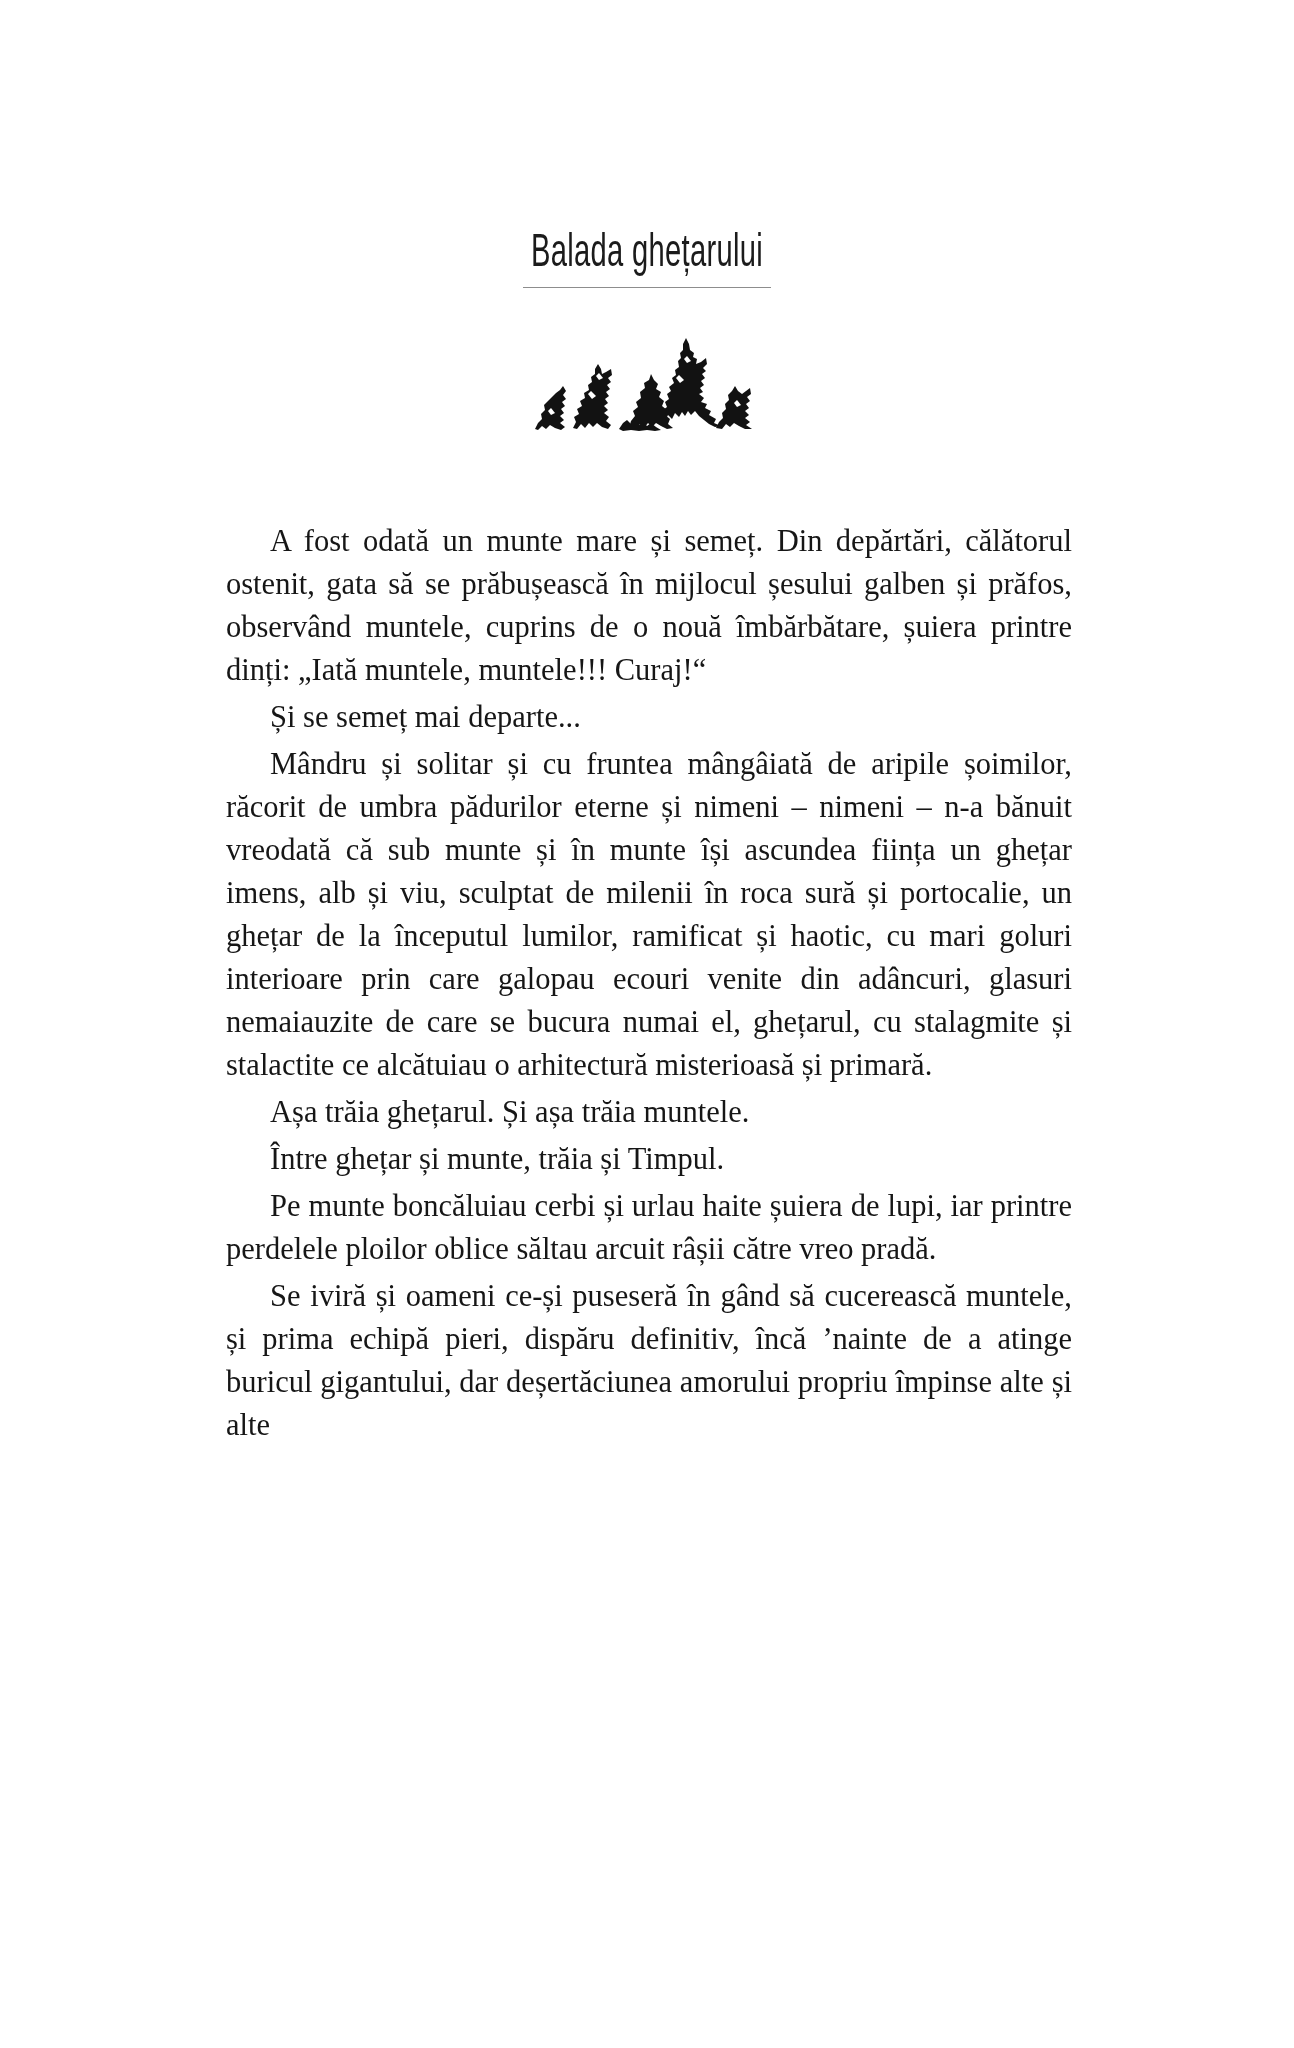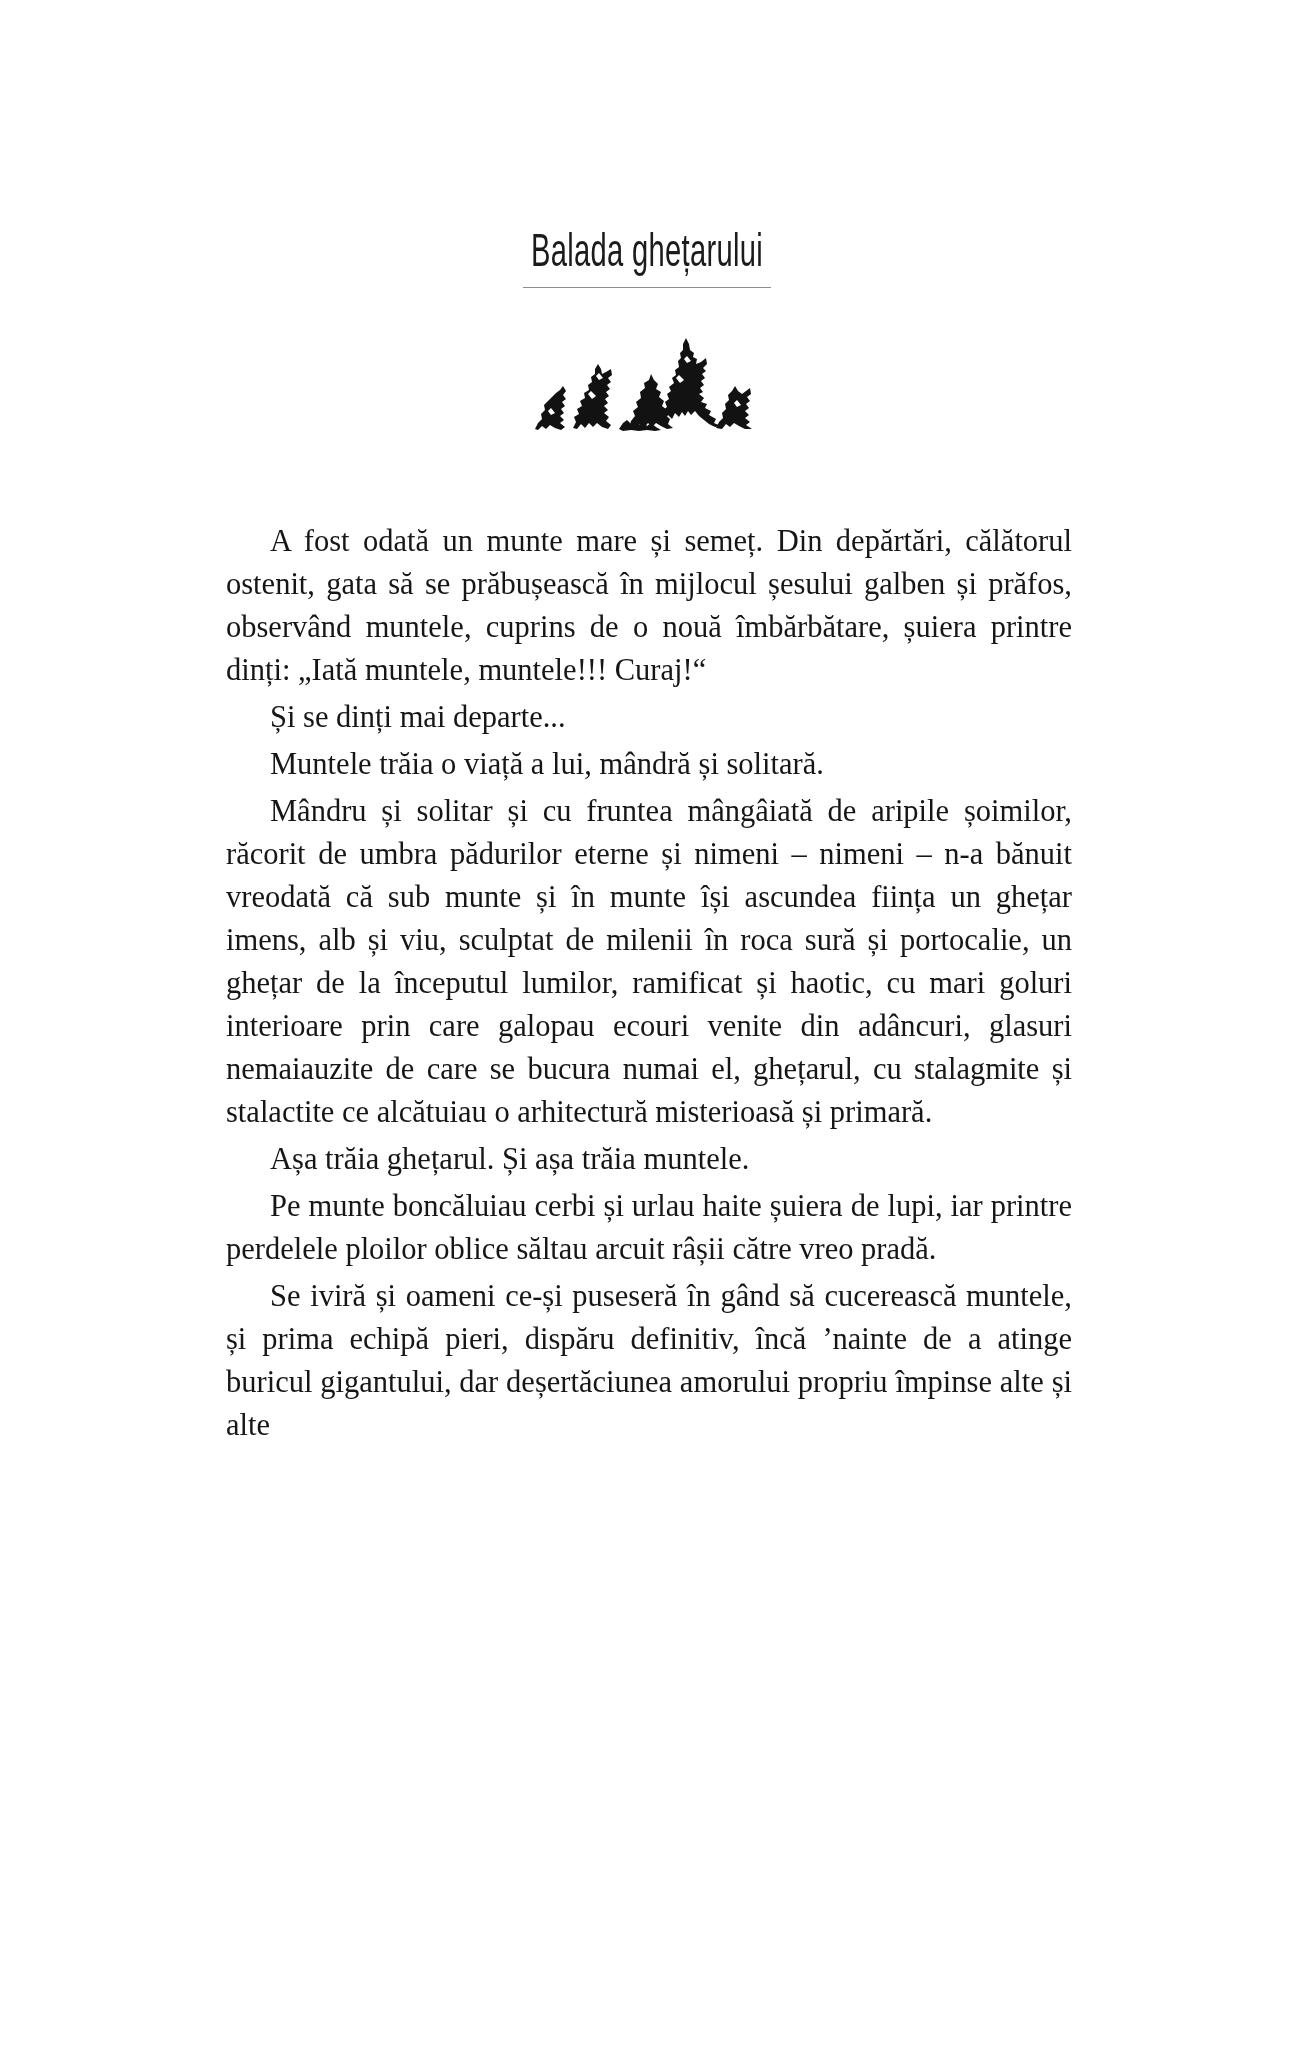--- a/index.html
+++ b/index.html
@@ -179,24 +179,24 @@
         <path d="M226 72 L230 77 L226 79 L223 75 Z"></path>
         <path d="M40 80 L44 85 L40 87 L37 83 Z"></path>
         <path d="M198 57 L203 62 L199 65 L195 60 Z"></path>
         <path d="M110 77 L114 82 L110 84 L107 80 Z"></path>
       </g>
     </svg>
   </div>
 
   <div class="body-text">
     <p>A fost odată un munte mare și semeț. Din depărtări, călătorul ostenit, gata să se prăbușească în mijlocul șesului galben și prăfos, observând muntele, cuprins de o nouă îmbărbătare, șuiera printre dinți: „Iată muntele, muntele!!! Curaj!“</p>
-    <p>Și se dinți mai departe...</p>
-    <p>Muntele trăia o viață a lui, mândră și solitară.</p>
+    <p>Și se semeț mai departe...</p>
     <p>Mândru și solitar și cu fruntea mângâiată de aripile șoimilor, răcorit de umbra pădurilor eterne și nimeni – nimeni – n-a bănuit vreodată că sub munte și în munte își ascundea ființa un ghețar imens, alb și viu, sculptat de milenii în roca sură și portocalie, un ghețar de la începutul lumilor, ramificat și haotic, cu mari goluri interioare prin care galopau ecouri venite din adâncuri, glasuri nemaiauzite de care se bucura numai el, ghețarul, cu stalagmite și stalactite ce alcătuiau o arhitectură misterioasă și primară.</p>
     <p>Așa trăia ghețarul. Și așa trăia muntele.</p>
+    <p>Între ghețar și munte, trăia și Timpul.</p>
     <p>Pe munte boncăluiau cerbi și urlau haite șuiera de lupi, iar printre perdelele ploilor oblice săltau arcuit râșii către vreo pradă.</p>
     <p>Se iviră și oameni ce-și puseseră în gând să cucerească muntele, și prima echipă pieri, dispăru definitiv, încă ’nainte de a atinge buricul gigantului, dar deșertăciunea amorului propriu împinse alte și alte</p>
   </div>
 
   <div class="footer">
     <span class="footer-title">BALADA GHEȚARULUI</span>
     <span class="footer-sep"></span>
     <span class="footer-page">15</span>
   </div>
 

